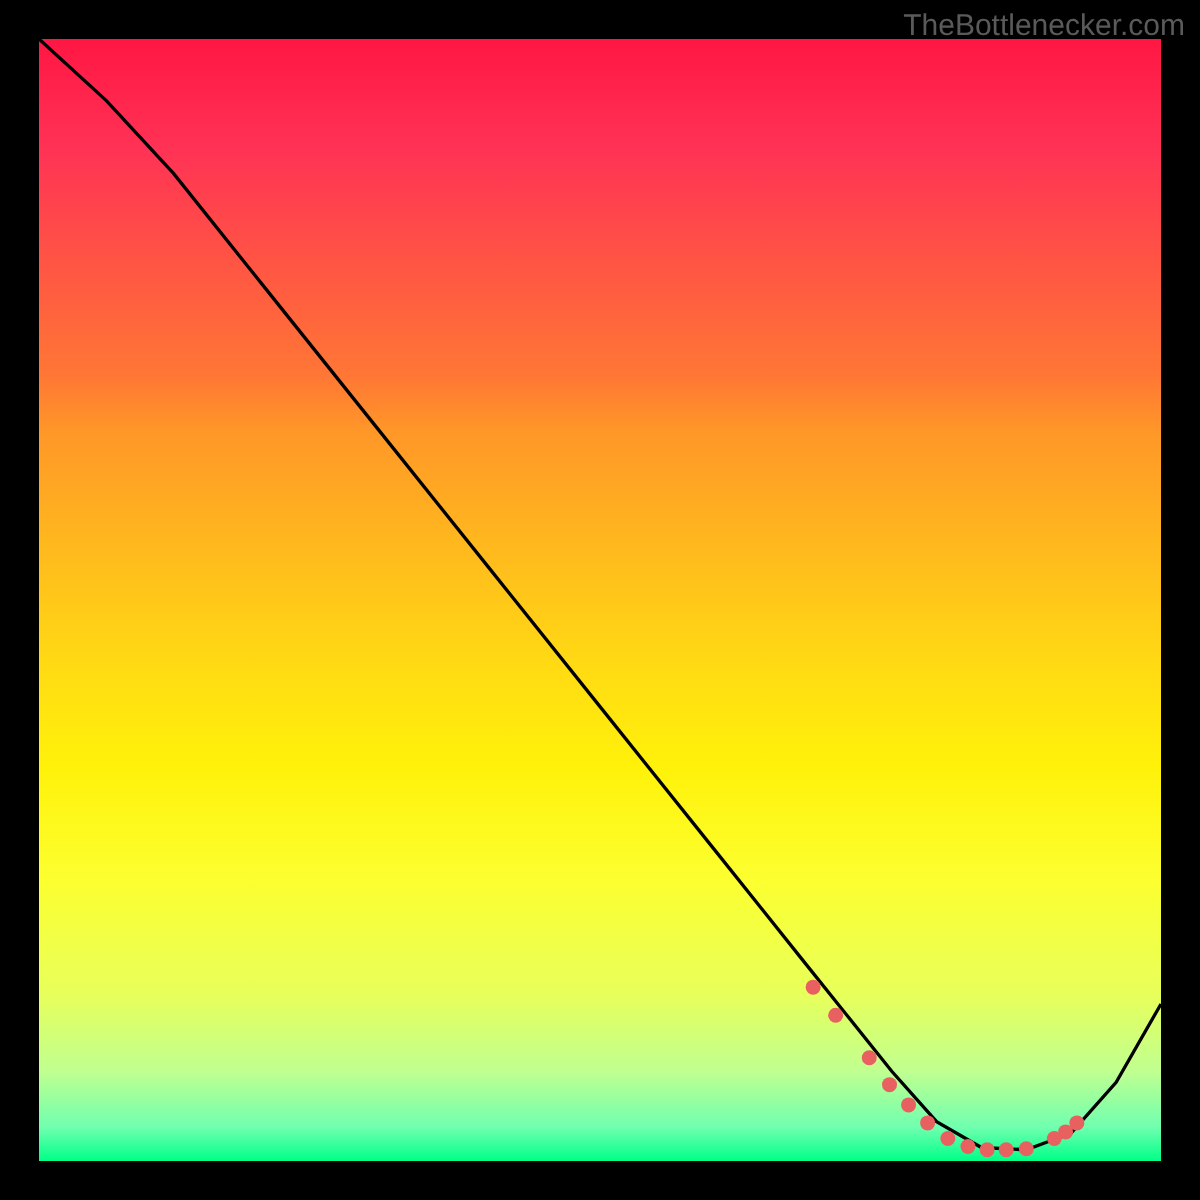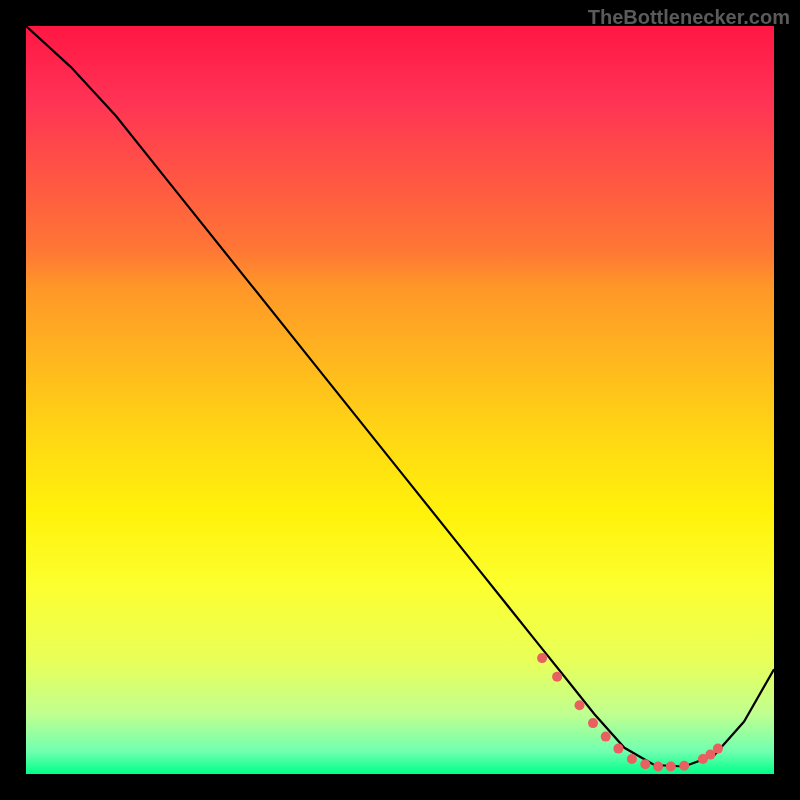--- a/index.html
+++ b/index.html
@@ -9,21 +9,21 @@
     background: #000;
     position: relative;
     font-family: Arial, sans-serif;
   }
   .watermark {
     position: absolute;
     top: 6px;
     right: 10px;
     color: #5a5a5a;
     font-size: 20px;
-    font-weight: 700;
+    font-weight: 400;
     z-index: 10;
   }
   .plot-area {
     position: absolute;
     top: 26px;
     left: 26px;
     width: 748px;
     height: 748px;
     background: linear-gradient(to bottom,
       #ff1744 0%,

